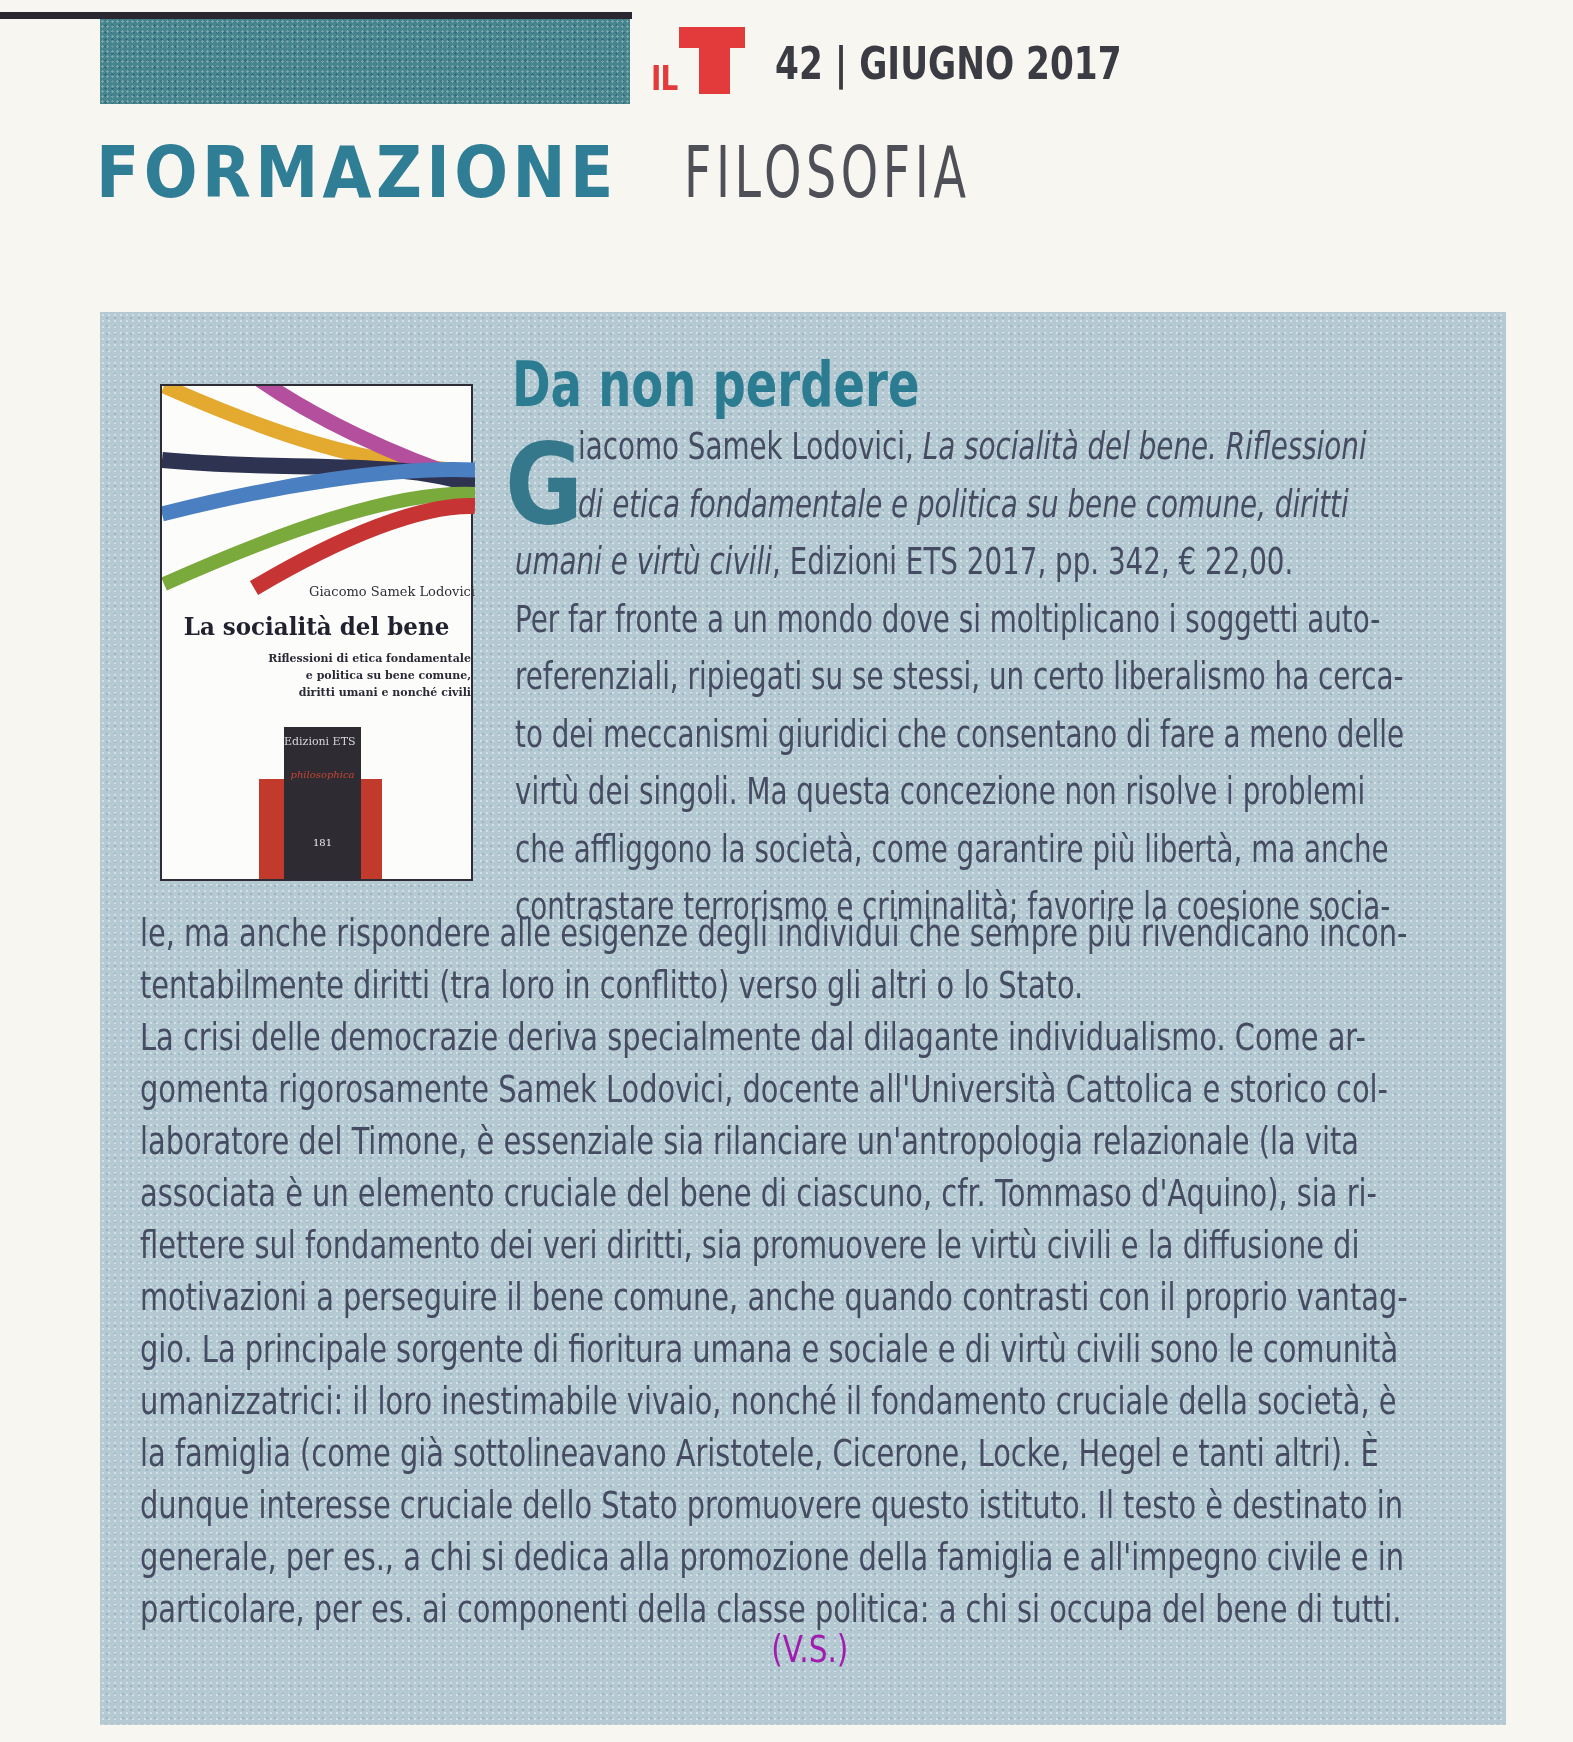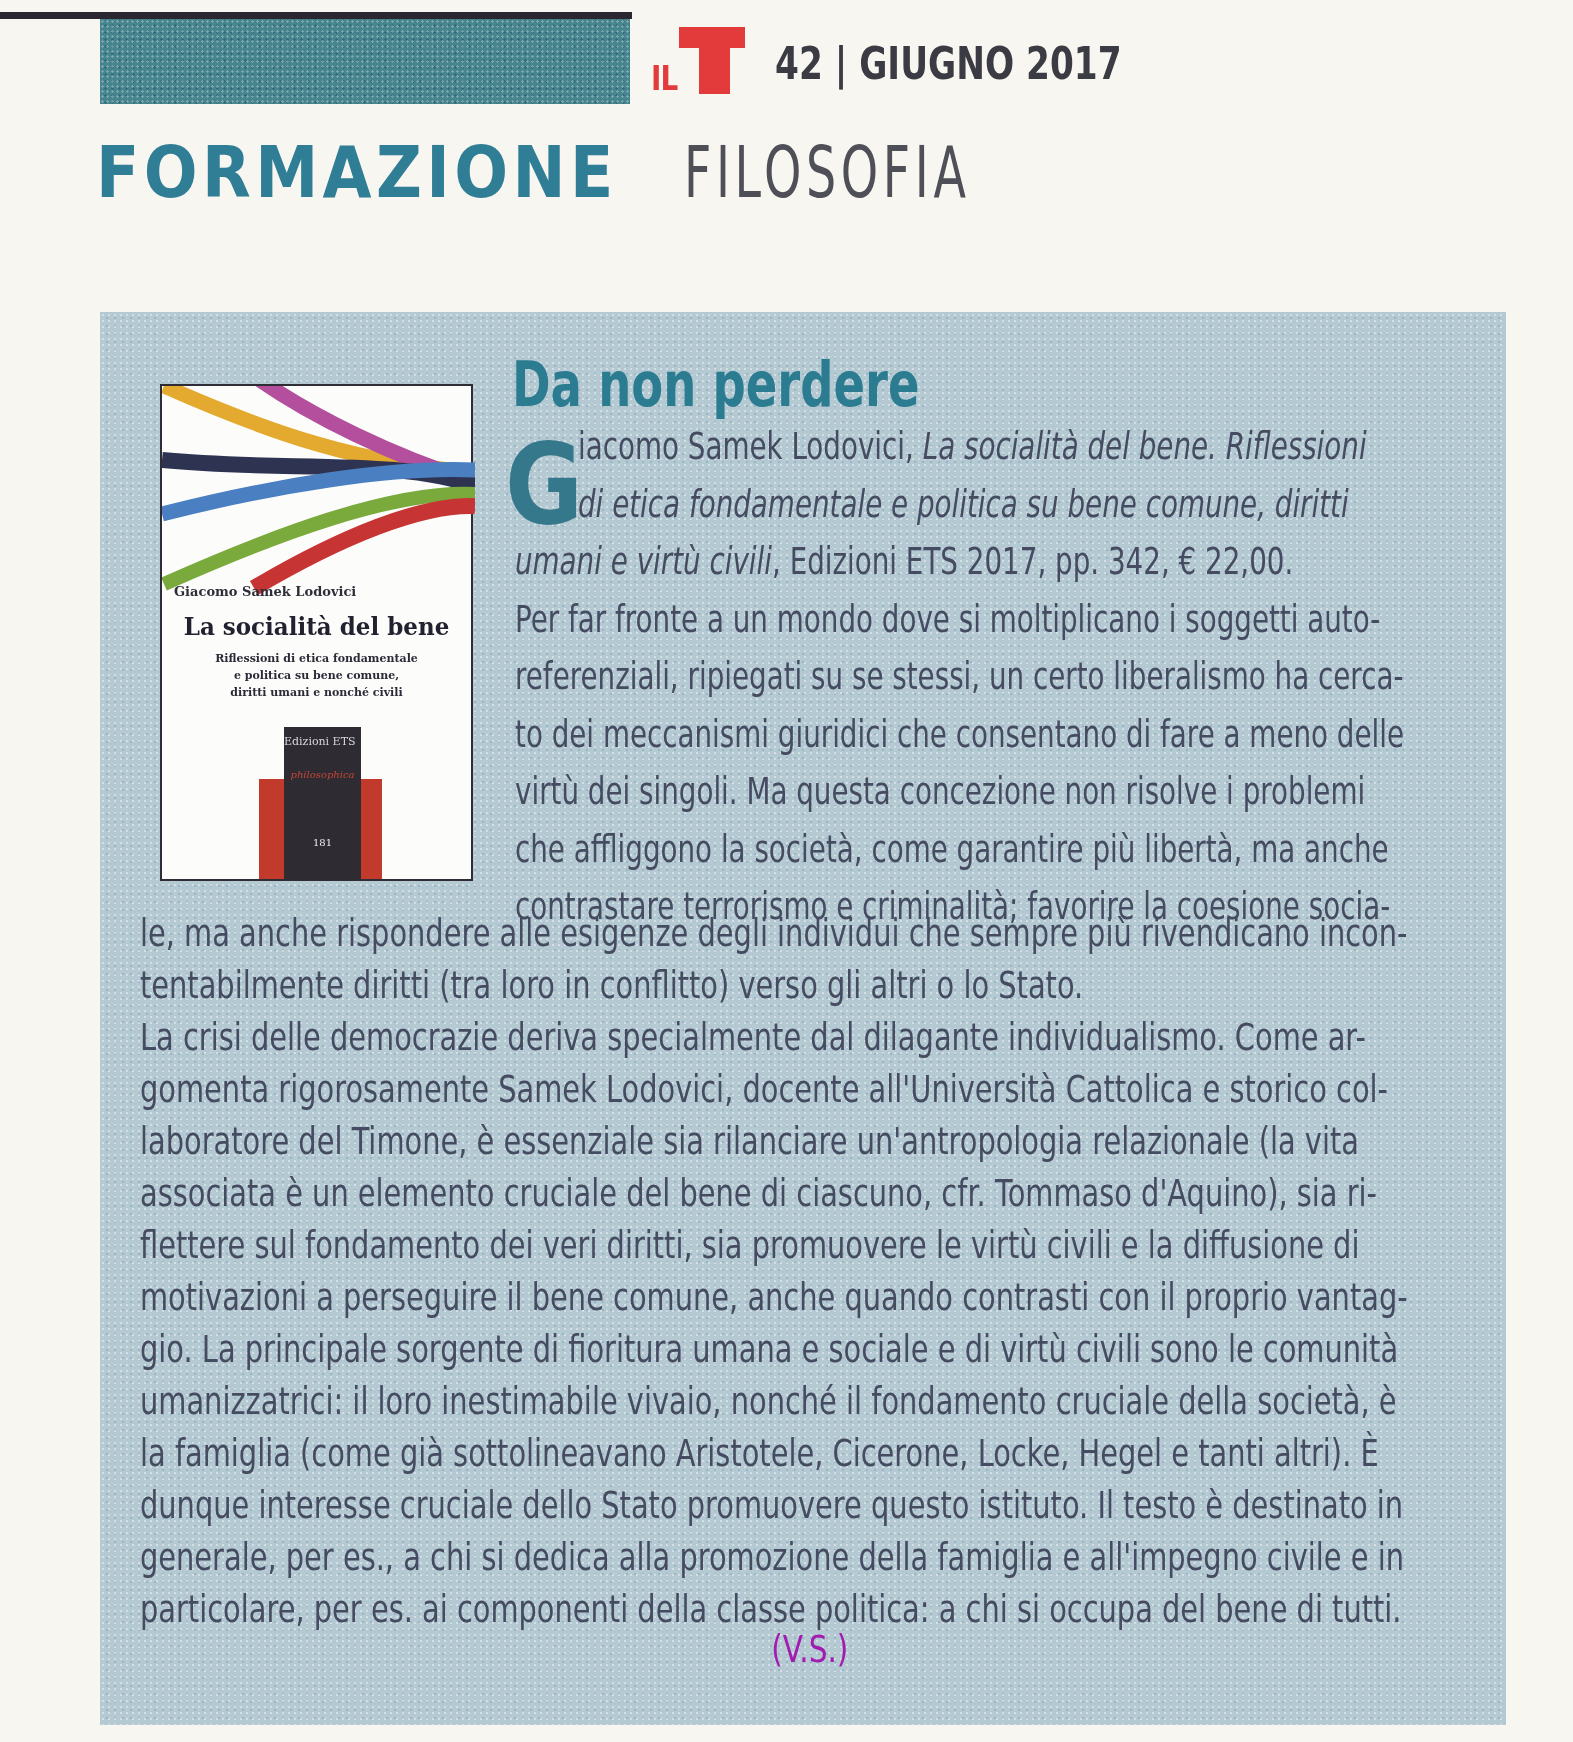--- a/index.html
+++ b/index.html
@@ -34,26 +34,26 @@
     background-color:#b4c9d2;
     background-image:
       radial-gradient(rgba(255,255,255,.4) 1px,transparent 1.4px),
       radial-gradient(rgba(64,110,140,.22) 1px,transparent 1.4px);
     background-size:6px 6px,8px 8px;background-position:0 0,3px 2px;
   }
   
   .cover{position:absolute;left:160px;top:384px;width:313px;height:497px;
     background:#fcfcfa;border:2px solid #2e2c35;box-sizing:border-box;}
   .cover svg{position:absolute;left:0;top:0;}
-  .cover-author{position:absolute;left:12px;top:198px;width:100%;text-align:left;
-    font-family:"DejaVu Serif",serif;font-weight:bold;font-size:13px;color:#2e2e3a;}
+  .cover-author{position:absolute;left:4px;top:198px;width:100%;text-align:right;
+    font-family:"DejaVu Serif",serif;font-weight:normal;font-size:13px;color:#2e2e3a;}
   .cover-title{position:absolute;left:0;top:226px;width:100%;text-align:center;
     font-family:"DejaVu Serif",serif;font-weight:bold;font-size:25px;color:#212130;
     transform:scaleX(.92);}
-  .cover-sub{position:absolute;left:0;top:264px;width:100%;text-align:center;
+  .cover-sub{position:absolute;left:0;top:264px;width:100%;text-align:right;
     font-family:"DejaVu Serif",serif;font-weight:bold;font-size:11px;line-height:17px;color:#2b2b38;}
   .ets-red{position:absolute;left:97px;top:393px;width:123px;height:100px;background:#c23a2b;}
   .ets-black{position:absolute;left:122px;top:341px;width:77px;height:152px;background:#2e2c32;}
   .ets-name{position:absolute;left:0;top:8px;width:100%;text-align:left;
     font-family:"DejaVu Serif",serif;font-size:11px;color:#d6d6dc;}
   .ets-series{position:absolute;left:0;top:42px;width:100%;text-align:center;
     font-family:"DejaVu Serif",serif;font-style:italic;font-size:10px;color:#c64434;}
   .ets-num{position:absolute;left:0;top:110px;width:100%;text-align:center;
     font-family:"DejaVu Serif",serif;font-size:10px;color:#ececf0;}
   

